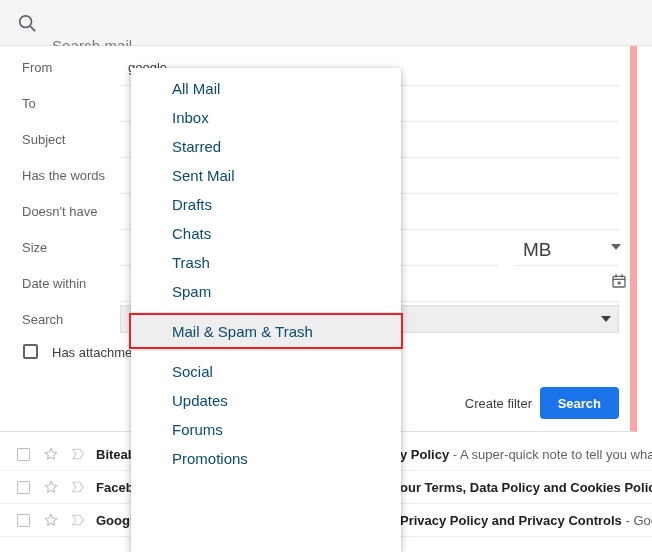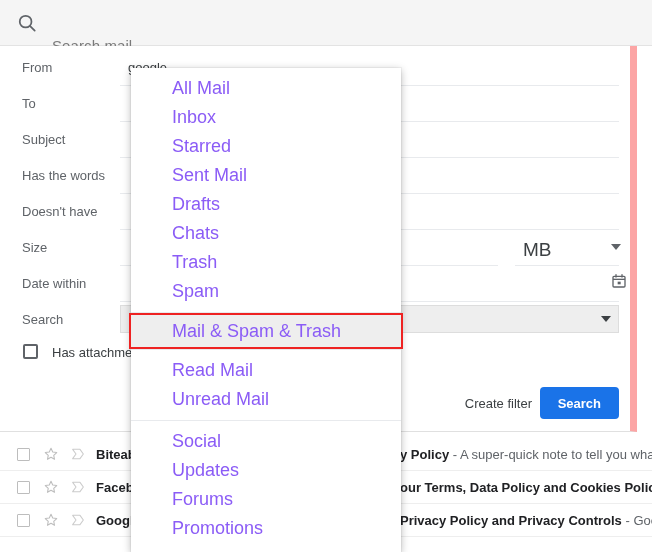--- a/index.html
+++ b/index.html
@@ -215,22 +215,22 @@
     width: 270px; height: 484px;
     background: #ffffff;
     box-shadow: 0 2px 8px rgba(0,0,0,.28), 0 0 0 1px rgba(0,0,0,.04);
     z-index: 50;
   }
   .ditem {
     position: relative;
     height: 29px;
     display: flex; align-items: center;
     padding-left: 41px;
-    font-size: 18px;
-    color: #8b5cf6;
+    font-size: 15px;
+    color: #0c4a6e;
     white-space: nowrap;
     cursor: pointer;
   }
   .dgroup { padding: 6px 0; }
   .ddiv {
     height: 1px;
     background: #e8eaed;
     margin: 0;
   }
   #sel-wrap {
@@ -401,24 +401,20 @@
     </div>
 
     <div class="ddiv"></div>
 
     <div id="sel-wrap">
       <div class="ditem">Mail &amp; Spam &amp; Trash</div>
     </div>
 
     <div class="ddiv"></div>
 
-    <div class="dgroup">
-      <div class="ditem">Read Mail</div>
-      <div class="ditem">Unread Mail</div>
-    </div>
 
     <div class="ddiv"></div>
 
     <div class="dgroup">
       <div class="ditem">Social</div>
       <div class="ditem">Updates</div>
       <div class="ditem">Forums</div>
       <div class="ditem">Promotions</div>
     </div>
 

